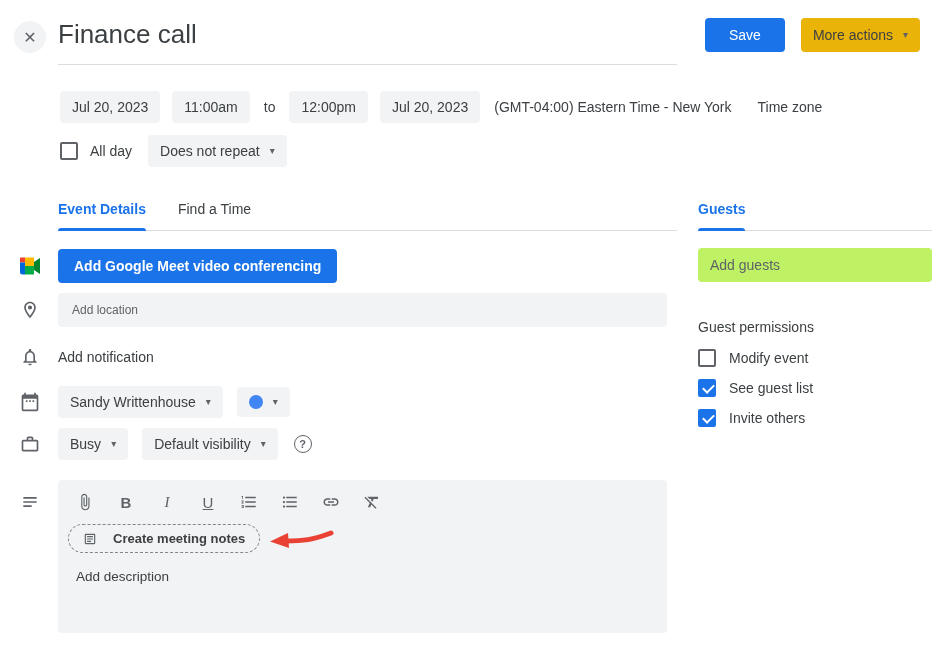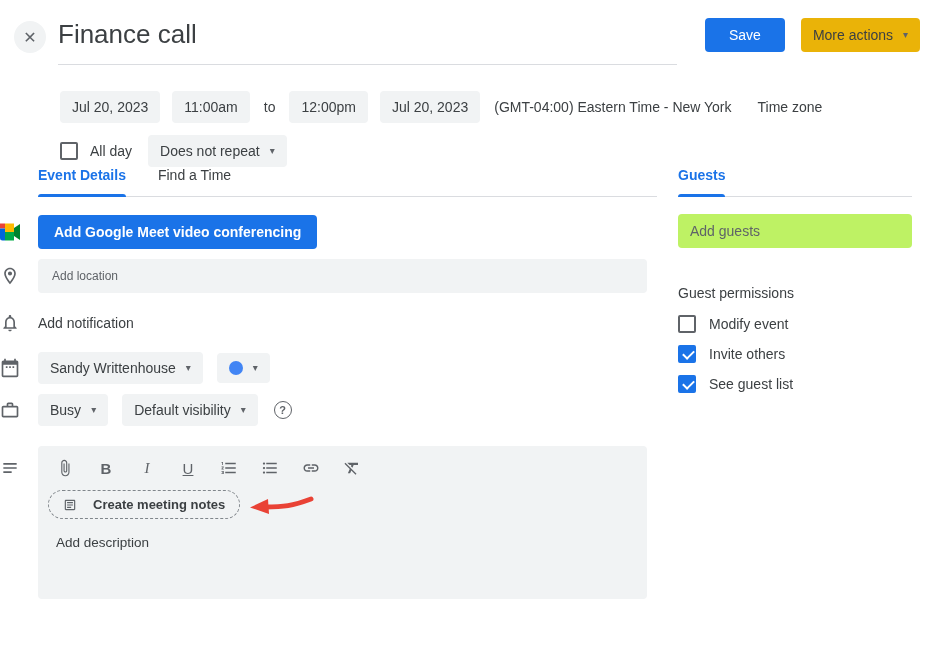--- a/index.html
+++ b/index.html
@@ -49,21 +49,21 @@
     background:#fff; position:relative; flex:none; cursor:pointer; display:inline-block;
   }
   .cb.checked { background:#1a73e8; border-color:#1a73e8; }
   .cb.checked::after {
     content:""; position:absolute; left:3px; top:3px; width:9px; height:5px;
     border-left:2px solid #fff; border-bottom:2px solid #fff; transform:rotate(-45deg);
   }
   .allday { margin:0 16px 0 12px; }
 
   
-  .columns { display:flex; }
+  .columns { display:flex; margin-top:34px; padding-left:20px; }
   .col-left { width:657px; }
   .col-right { width:234px; margin-left:21px; }
 
   .tabs { display:flex; gap:32px; border-bottom:1px solid #dadce0; }
   .tabs-left { margin-left:38px; width:619px; }
   .tab { position:relative; padding-bottom:13px; color:#3c4043; cursor:pointer; }
   .tab.active { color:#1a73e8; font-weight:bold; }
   .tab.active::after {
     content:""; position:absolute; left:0; right:0; bottom:-1px; height:3px;
     background:#1a73e8; border-radius:3px 3px 0 0;
@@ -310,20 +310,20 @@
     <input class="guest-input" placeholder="Add guests" style="">
 
     <div class="gp-title">Guest permissions</div>
 
     <div class="perm-row first">
       <span class="cb"></span>
       <span>Modify event</span>
     </div>
     <div class="perm-row">
       <span class="cb checked"></span>
-      <span>Invite others</span>
+      <span>See guest list</span>
     </div>
     <div class="perm-row">
       <span class="cb checked"></span>
-      <span>See guest list</span>
+      <span>Invite others</span>
     </div>
   </div>
 </div>
 
 </body></html>

